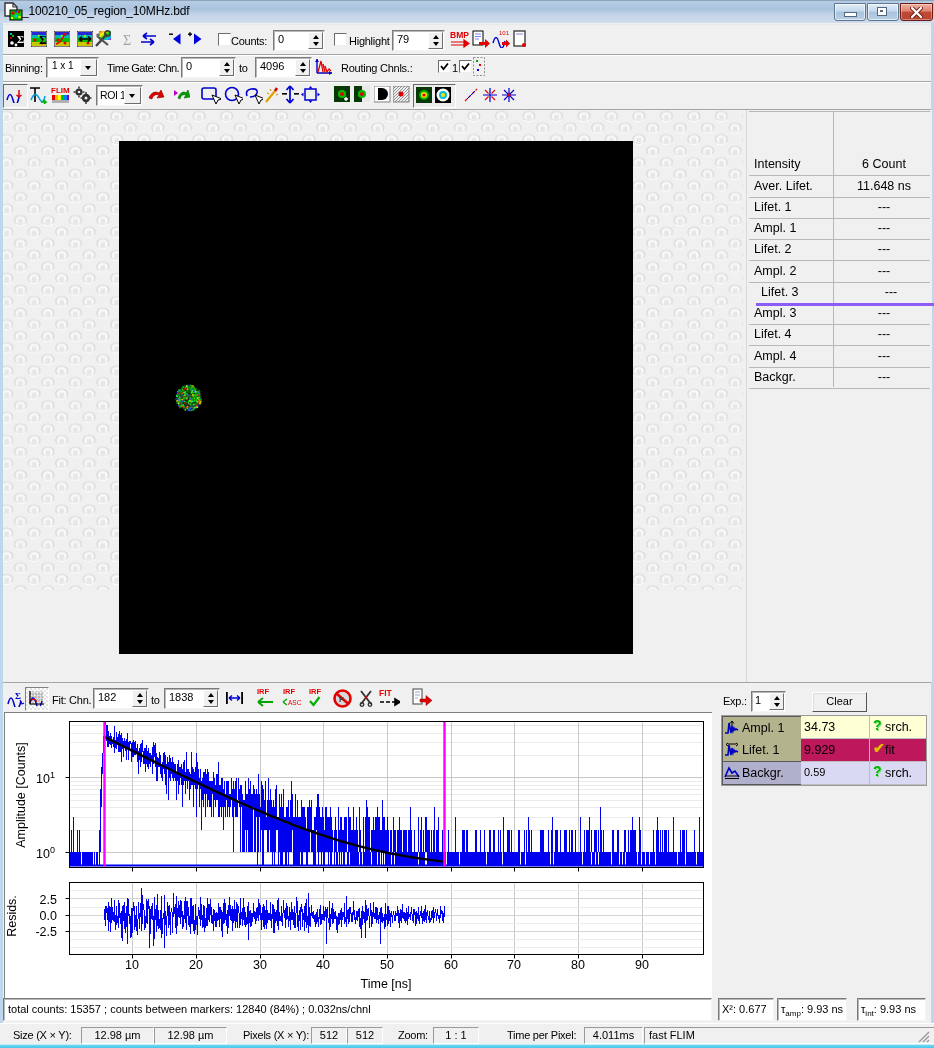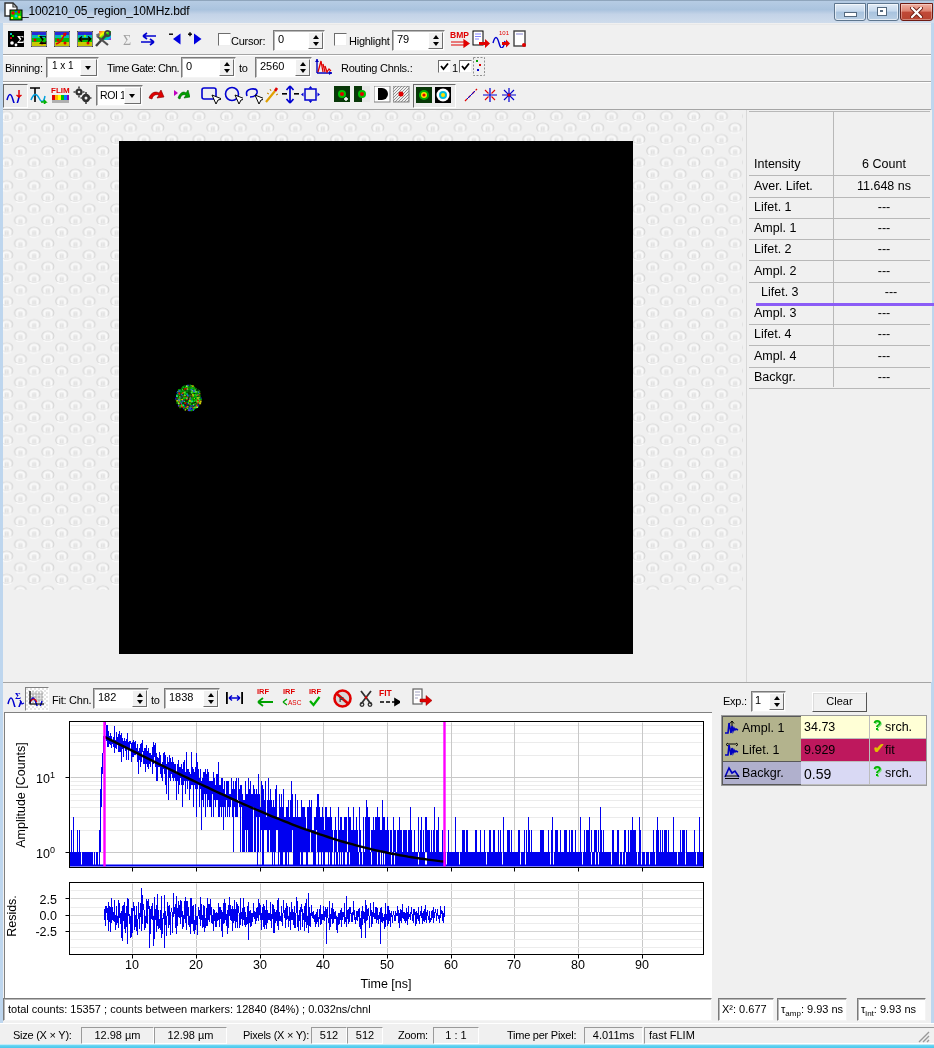--- a/index.html
+++ b/index.html
@@ -114,21 +114,21 @@
 <svg style="position:absolute;left:169px;top:33px" width="13" height="12" viewBox="0 0 13 12">
     <rect x="0" y="0.5" width="4" height="1.4" fill="#000"></rect>
     <path d="M11.5 0.5 V11.5 L4 6 Z" fill="#0000e0"></path>
   </svg>
 <svg style="position:absolute;left:188px;top:32px" width="14" height="13" viewBox="0 0 14 13">
     <rect x="0" y="1.5" width="4" height="1.4" fill="#000"></rect>
     <rect x="1.3" y="0.2" width="1.4" height="4" fill="#000"></rect>
     <path d="M6 1.5 V12.5 L13.5 7 Z" fill="#0000e0"></path>
   </svg>
 <div class="cb" style="left:218px;top:33px"><svg width="11" height="11" viewBox="0 0 11 11"></svg></div>
-<span class="lbl" style="left:231px;top:35px;font-size:11px">Cursor:</span>
+<span class="lbl" style="left:231px;top:35px;font-size:11px">Counts:</span>
 <div class="fld" style="left:273px;top:30px;width:50px;height:19px">
     <span style="position:absolute;left:4px;top:2px;font-size:11px">0</span>
     <span class="spinbtn" style="width:13px">
       <span class="tri-u"></span>
       <span class="tri-d"></span>
     </span>
   </div>
 <div class="cb" style="left:334px;top:33px"><svg width="11" height="11" viewBox="0 0 11 11"></svg></div>
 <span class="lbl" style="left:349px;top:35px;font-size:11px">Highlight</span>
 <div class="fld" style="left:392px;top:30px;width:51px;height:19px">
@@ -168,21 +168,21 @@
 <span class="lbl" style="left:107px;top:62px;font-size:11px;letter-spacing:-0.55px">Time Gate: Chn.</span>
 <div class="fld" style="left:181px;top:57px;width:53px;height:19px">
     <span style="position:absolute;left:4px;top:2px;font-size:11px">0</span>
     <span class="spinbtn" style="width:13px">
       <span class="tri-u"></span>
       <span class="tri-d"></span>
     </span>
   </div>
 <span class="lbl" style="left:239px;top:62px;font-size:11px">to</span>
 <div class="fld" style="left:255px;top:57px;width:55px;height:19px">
-    <span style="position:absolute;left:4px;top:2px;font-size:11px">2560</span>
+    <span style="position:absolute;left:4px;top:2px;font-size:11px">4096</span>
     <span class="spinbtn" style="width:13px">
       <span class="tri-u"></span>
       <span class="tri-d"></span>
     </span>
   </div>
 <svg style="position:absolute;left:314px;top:56px" width="20" height="20" viewBox="0 0 20 20">
     <path d="M3 17 V3 M3 17 H18" stroke="#0000c0" stroke-width="1.4"></path>
     <path d="M3 3 l-2 3 4 0 z M18 17 l-3 -2 0 4 z" fill="#0000c0"></path>
     <path d="M4 16 L7 5 L9 16 M9 8 L11 16 M11 10 L13 16 L15 13 L17 15" stroke="#e00000" stroke-width="1.3" fill="none"></path>
   </svg>
@@ -935,21 +935,21 @@
       </div>
       <div style="position:absolute;left:0;top:46px;width:204px;height:23px">
         <div style="position:absolute;left:0;top:0;width:78px;height:22px;background:#b0b0cd;border:1px solid #585858;border-top-width:0px">
           <span style="position:absolute;left:1px;top:3px"><svg width="16" height="15" viewBox="0 0 16 15">
               <path d="M1 12 L5 3 8 8 11 6 15 12" stroke="#0000c0" stroke-width="1.6" fill="none"></path>
               <path d="M1 13.5 h14 M1 11 h14" stroke="#000" stroke-width="1" fill="none"></path>
             </svg></span>
           <span style="position:absolute;left:19px;top:4px;font-size:12.5px">Backgr.</span>
         </div>
         <div style="position:absolute;left:79px;top:0;width:125px;height:22px;background:#d9d9f4;border-bottom:1px solid #bdbdbd">
-          <span style="position:absolute;left:3px;top:4px;font-size:14px">0.59</span>
+          <span style="position:absolute;left:3px;top:4px;font-size:11px">0.59</span>
           <div style="position:absolute;left:68px;top:0;width:1px;height:22px;background:#bdbdbd"></div>
           <span style="position:absolute;left:72px;top:1px"><span style="color:#00b400;font-weight:bold;font-size:14px;text-shadow:1px 1px 0 #7adf7a">?</span></span>
           <span style="position:absolute;left:84px;top:4px;font-size:12.5px">srch.</span>
         </div>
       </div>
     </div>
   </div>
 
 <div class="fld" style="left:3px;top:998px;width:707px;height:21px">
     <span style="position:absolute;left:4px;top:4px">total counts: 15357 ; counts between markers: 12840 (84%) ; 0.032ns/chnl</span>

